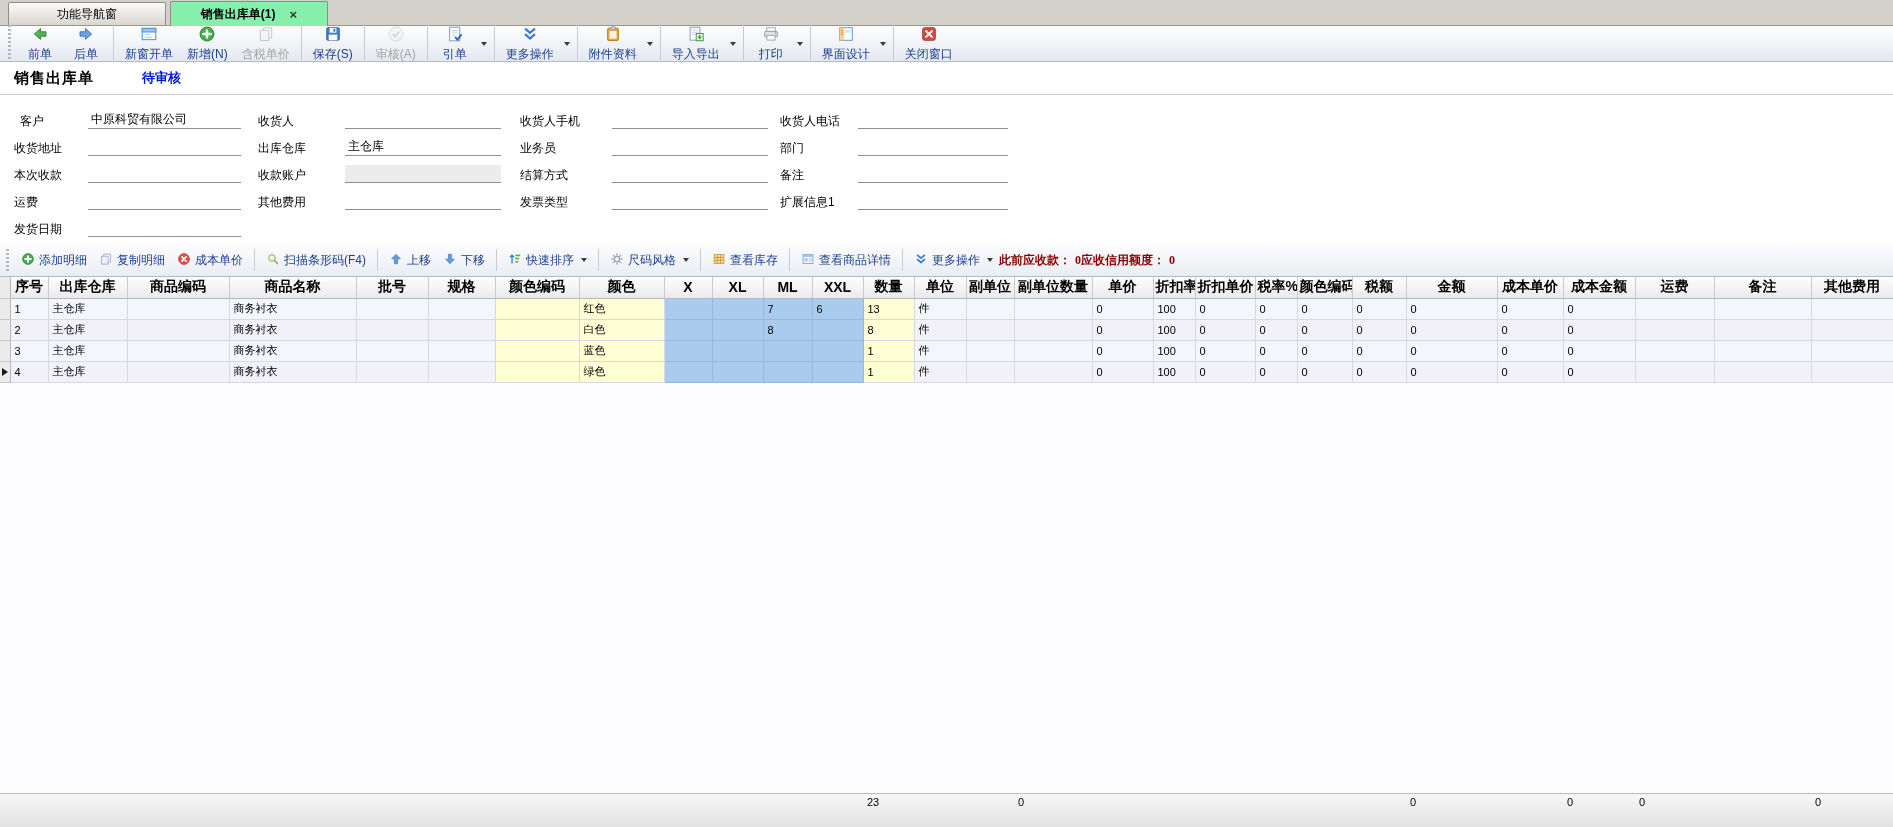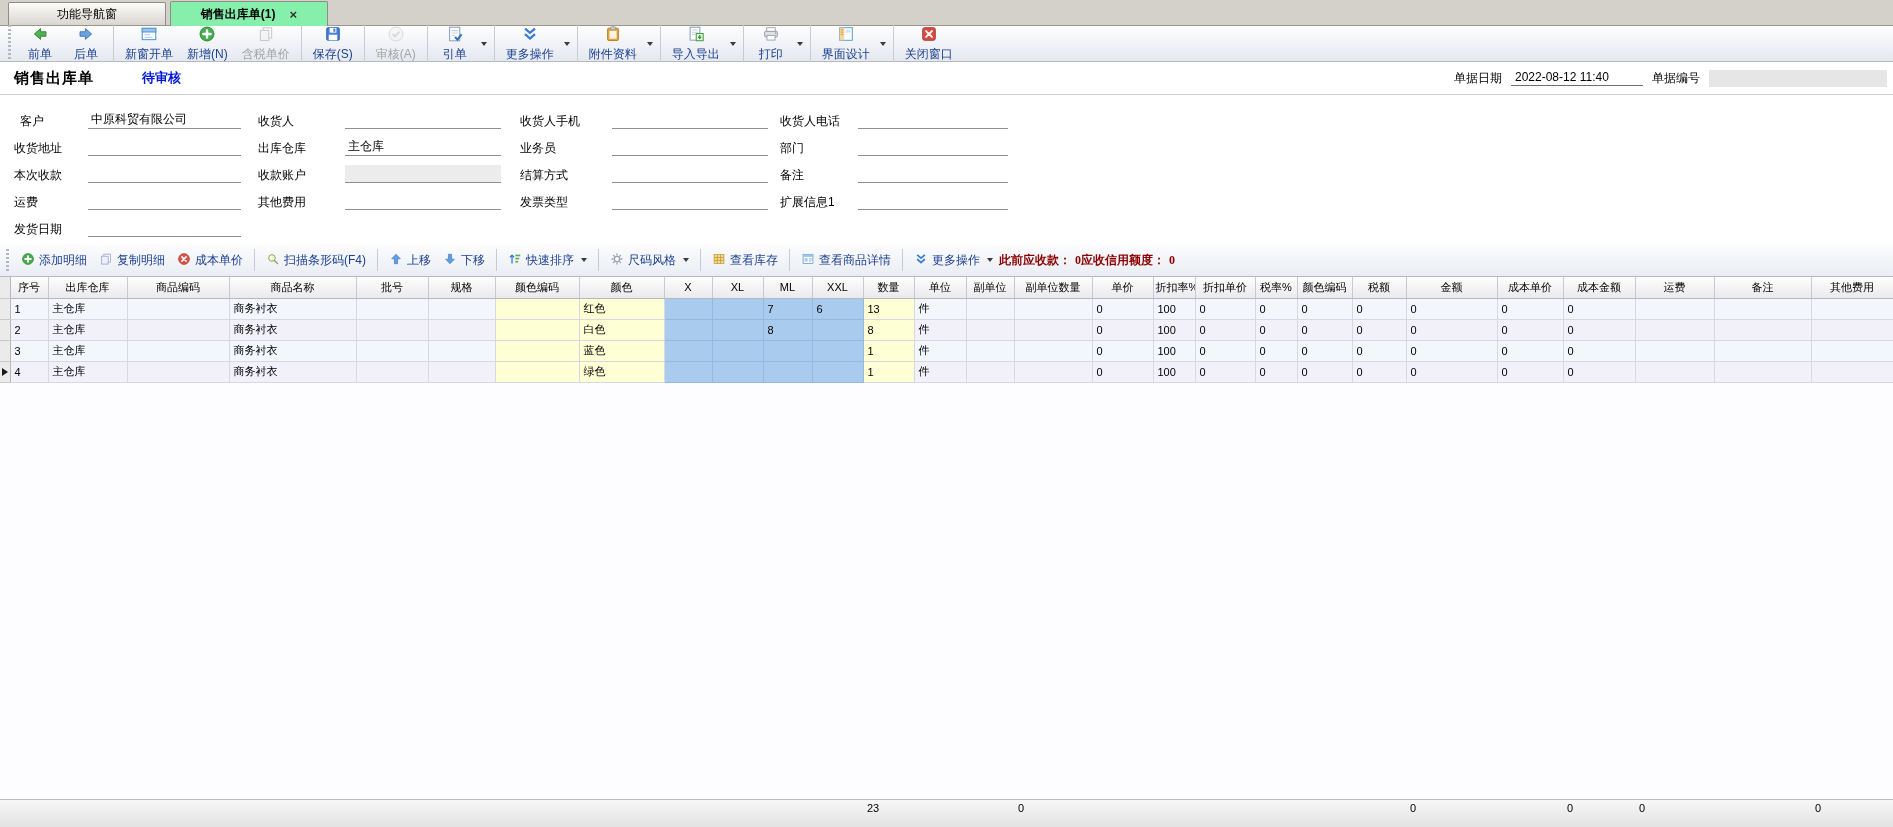--- a/index.html
+++ b/index.html
@@ -72,21 +72,21 @@
   .ditem .dd { margin-left:3px; width:0; height:0;
     border-left:3.5px solid transparent; border-right:3.5px solid transparent; border-top:4px solid #3a3a3a; }
   .dsep { width:1px; height:22px; background:#c7cbd2; margin:0 5px; }
   .dred { color:var(--alert-text,#8b0000); font-weight:bold; margin-left:0; white-space:nowrap;font-family:Liberation Serif, serif; }
   .dred .val { margin-left:4px; }
 
   
   #gridwrap { flex:1 1 auto; background:#fdfdff; overflow:hidden; }
   table.grid { border-collapse:collapse; table-layout:fixed; width:1893px; }
   table.grid th {
-    height:21px; font-weight:normal; font-size:11px; padding:0 2px;
+    height:21px; font-weight:bold; font-size:14px; padding:0 2px;
     background:linear-gradient(#fdfdfd,#eaeaee);
     border-right:1px solid #c8cad2; border-bottom:1px solid #b6b8c0;
     overflow:hidden; white-space:nowrap; 
   }
   table.grid td {
     height:21px; font-size:11px; padding:0 4px; text-align:left;
     border-right:1px solid #d6d9e1; border-bottom:1px solid #d6d9e1;
     overflow:hidden; white-space:nowrap;
   }
   tr.odd  td { background:var(--row-odd,#f3f7fc); }
@@ -94,21 +94,21 @@
   table.grid td.c-yellow { background:var(--cell-yellow,#ffffd6); }
   table.grid td.c-blue { background:var(--cell-blue,#a9cbee);
     border-right-color:#95b9dd; border-bottom-color:#95b9dd; }
   table.grid th.indicator, table.grid td.indicator {
     background:#ebebeb; border-right:1px solid #b8b8b8; border-bottom:1px solid #c8c8c8; padding:0; }
   td.seq { text-align:center; }
   .row-arrow { width:0; height:0; margin:0 auto;
     border-top:4px solid transparent; border-bottom:4px solid transparent; border-left:6px solid #1a1a1a; }
 
   
-  #bottombar { height:28px; flex:0 0 auto; background:linear-gradient(#f7f7f7,#e2e2e2);
+  #bottombar { height:34px; flex:0 0 auto; background:linear-gradient(#f7f7f7,#e2e2e2);
     border-top:1px solid #bcbcbc; }
   table.totals { border-collapse:collapse; table-layout:fixed; width:1893px; }
   table.totals td { font-size:11px; height:16px; padding:0 4px; white-space:nowrap; overflow:hidden; }
 </style>
 </head>
 <body>
 
 <div id="tabbar">
     <div class="tab">
       <span class="tab-label">功能导航窗</span>
@@ -269,26 +269,20 @@
           <path d="M5.4 5.4l5.2 5.2M10.6 5.4l-5.2 5.2" stroke="#fff" stroke-width="1.7" stroke-linecap="round"></path>
         </svg>
       </span>
       <span class="label">关闭窗口</span>
     </div>
   </div>
 
 <div id="docheader">
   <span class="doc-title">销售出库单</span>
   <span class="doc-status">待审核</span>
-  <div class="doc-right">
-    <span>单据日期</span>
-    <span class="doc-date-value">2022-08-12 11:40</span>
-    <span>单据编号</span>
-    <span class="doc-no-box"></span>
-  </div>
 </div>
 
 <div id="formarea">
     <div class="flabel" style="left: 14px; top: 18px; margin-left: 6px;">客户</div>
     <div class="ffield" style="left: 88px; top: 16px; width: 153px;">中原科贸有限公司</div>
     <div class="flabel" style="left: 258px; top: 18px;">收货人</div>
     <div class="ffield" style="left: 345px; top: 16px; width: 156px;"></div>
     <div class="flabel" style="left: 520px; top: 18px;">收货人手机</div>
     <div class="ffield" style="left: 612px; top: 16px; width: 156px;"></div>
     <div class="flabel" style="left: 780px; top: 18px;">收货人电话</div>

